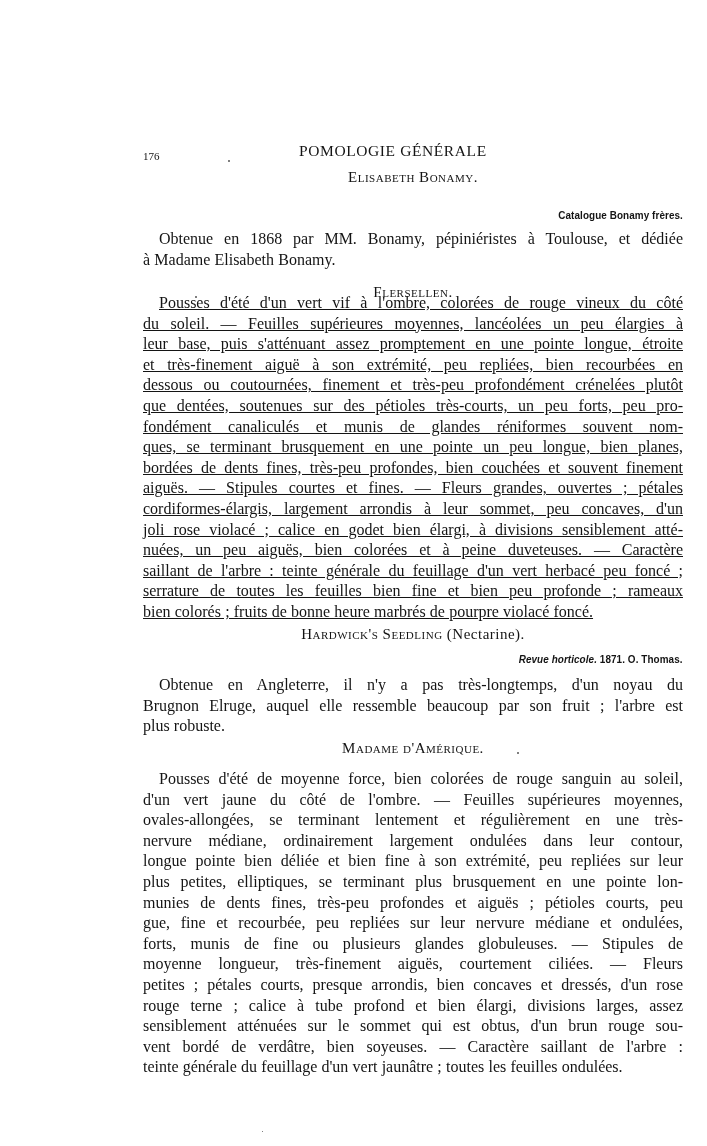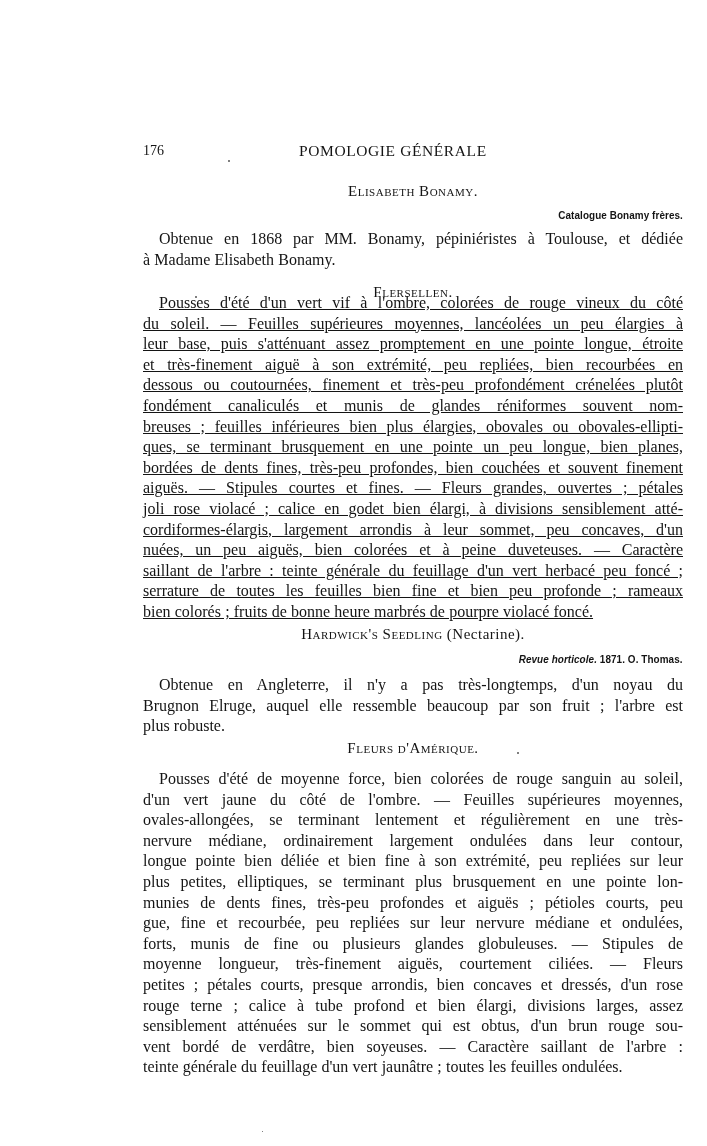--- a/index.html
+++ b/index.html
@@ -25,22 +25,22 @@
       position: absolute;
       top: 142px;
       left: 0;
       width: 540px;
       height: 22px;
       font-size: 15.5px;
     }
     .page-number {
       position: absolute;
       left: 0;
-      top: 1px;
-      font-size: 14px;
+      top: 8px;
+      font-size: 11px;
     }
     .running-title {
       position: absolute;
       left: 156px;
       top: 0;
       letter-spacing: 0.6px;
       font-size: 15.5px;
     }
     .title {
       position: absolute;
@@ -100,62 +100,62 @@
 <div class="speck" style="left:517px;top:752px;"></div>
 <div class="speck" style="left:262px;top:1131px;width:1px;height:1px;"></div>
 
 <div class="page">
 
   <div class="running-head">
     <span class="page-number">176</span>
     <span class="running-title">POMOLOGIE GÉNÉRALE</span>
   </div>
 
-  <div class="title" style="top:183px;">Elisabeth Bonamy.</div>
+  <div class="title" style="top:169px;">Elisabeth Bonamy.</div>
   <div class="source" style="top:209px;">Catalogue Bonamy frères.</div>
   <div class="para" style="top:229px;">
     <span class="line first">Obtenue en 1868 par MM. Bonamy, pépiniéristes à Toulouse, et dédiée</span>
     <span class="line last">à Madame Elisabeth Bonamy.</span>
   </div>
 
   <div class="title" style="top:284px;">Flersellen.</div>
   <div class="para" style="top:293px;text-decoration:underline;">
     <span class="line first">Pousses d'été d'un vert vif à l'ombre, colorées de rouge vineux du côté</span>
     <span class="line">du soleil. — Feuilles supérieures moyennes, lancéolées un peu élargies à</span>
     <span class="line">leur base, puis s'atténuant assez promptement en une pointe longue, étroite</span>
     <span class="line">et très-finement aiguë à son extrémité, peu repliées, bien recourbées en</span>
     <span class="line">dessous ou coutournées, finement et très-peu profondément crénelées plutôt</span>
+    <span class="line">que dentées, soutenues sur des pétioles très-courts, un peu forts, peu pro-</span>
     <span class="line">fondément canaliculés et munis de glandes réniformes souvent nom-</span>
-    <span class="line">breuses ; feuilles inférieures bien plus élargies, obovales ou obovales-ellipti-</span>
     <span class="line">ques, se terminant brusquement en une pointe un peu longue, bien planes,</span>
     <span class="line">bordées de dents fines, très-peu profondes, bien couchées et souvent finement</span>
     <span class="line">aiguës. — Stipules courtes et fines. — Fleurs grandes, ouvertes ; pétales</span>
+    <span class="line">cordiformes-élargis, largement arrondis à leur sommet, peu concaves, d'un</span>
     <span class="line">joli rose violacé ; calice en godet bien élargi, à divisions sensiblement atté-</span>
-    <span class="line">cordiformes-élargis, largement arrondis à leur sommet, peu concaves, d'un</span>
     <span class="line">nuées, un peu aiguës, bien colorées et à peine duveteuses. — Caractère</span>
     <span class="line">saillant de l'arbre : teinte générale du feuillage d'un vert herbacé peu foncé ;</span>
     <span class="line">serrature de toutes les feuilles bien fine et bien peu profonde ; rameaux</span>
     <span class="line last">bien colorés ; fruits de bonne heure marbrés de pourpre violacé foncé.</span>
   </div>
 
   <div class="title" style="top:626px;">
     <span>Hardwick's Seedling</span>
     <span style="font-variant:normal;">(Nectarine).</span>
   </div>
   <div class="source" style="top:653px;">
     <i>Revue horticole.</i>
     <span>1871. O. Thomas.</span>
   </div>
   <div class="para" style="top:675px;">
     <span class="line first">Obtenue en Angleterre, il n'y a pas très-longtemps, d'un noyau du</span>
     <span class="line">Brugnon Elruge, auquel elle ressemble beaucoup par son fruit ; l'arbre est</span>
     <span class="line last">plus robuste.</span>
   </div>
 
-  <div class="title" style="top:740px;">Fleurs d'Amérique.</div>
+  <div class="title" style="top:740px;">Madame d'Amérique.</div>
   <div class="para" style="top:769px;">
     <span class="line first">Pousses d'été de moyenne force, bien colorées de rouge sanguin au soleil,</span>
     <span class="line">d'un vert jaune du côté de l'ombre. — Feuilles supérieures moyennes,</span>
     <span class="line">ovales-allongées, se terminant lentement et régulièrement en une très-</span>
     <span class="line">nervure médiane, ordinairement largement ondulées dans leur contour,</span>
     <span class="line">longue pointe bien déliée et bien fine à son extrémité, peu repliées sur leur</span>
     <span class="line">plus petites, elliptiques, se terminant plus brusquement en une pointe lon-</span>
     <span class="line">munies de dents fines, très-peu profondes et aiguës ; pétioles courts, peu</span>
     <span class="line">gue, fine et recourbée, peu repliées sur leur nervure médiane et ondulées,</span>
     <span class="line">forts, munis de fine ou plusieurs glandes globuleuses. — Stipules de</span>

